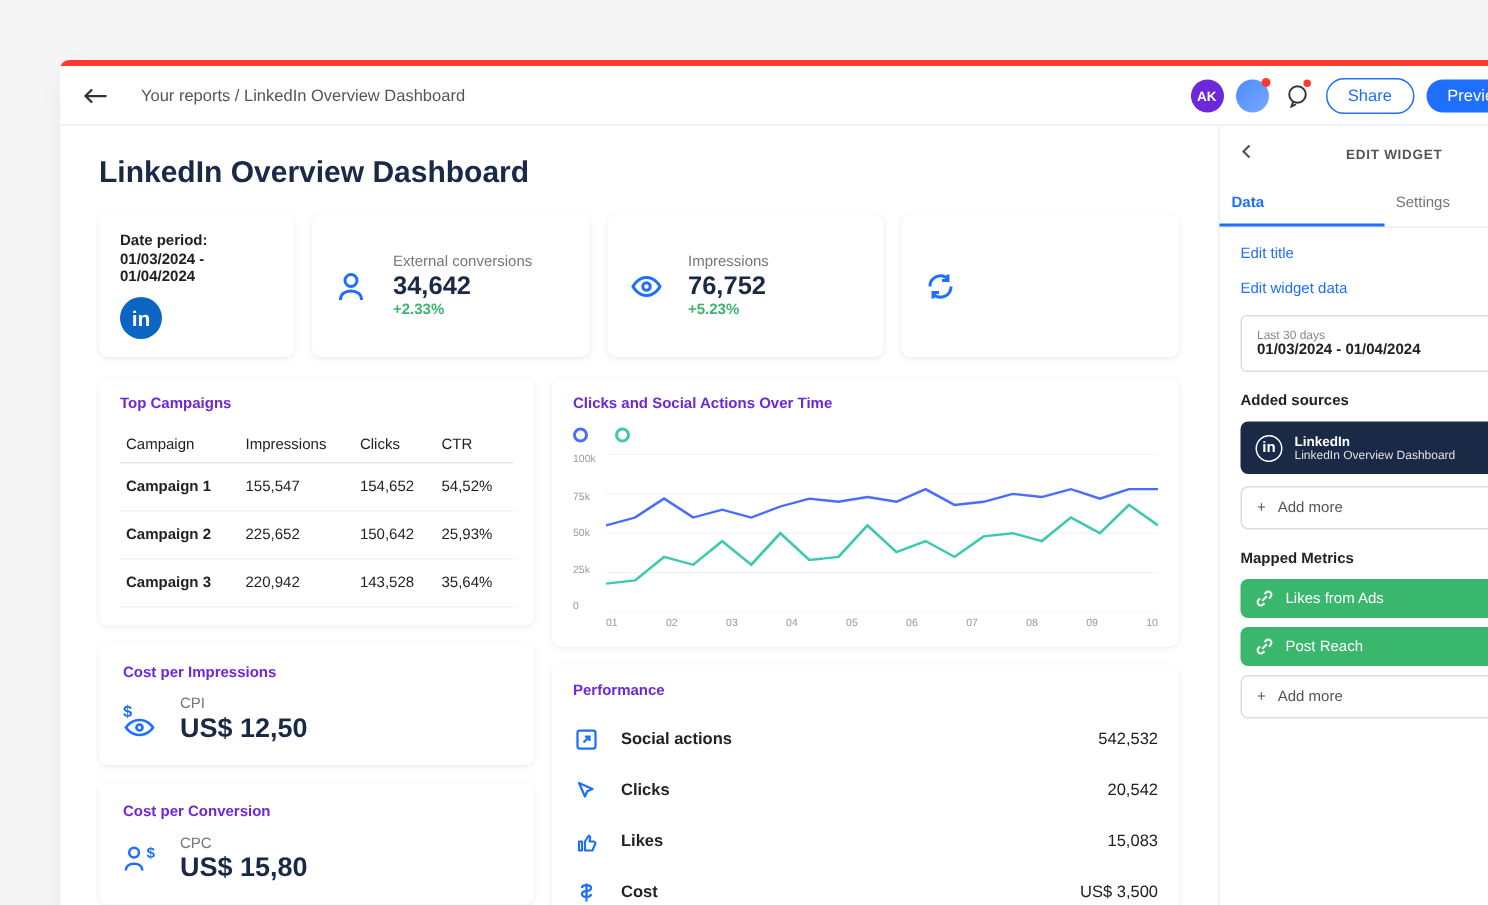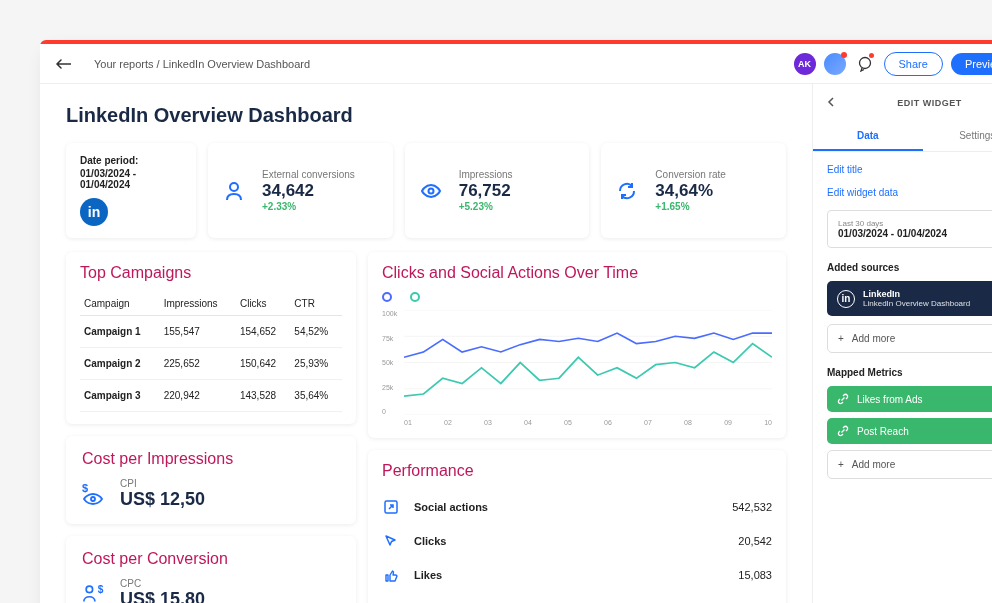--- a/index.html
+++ b/index.html
@@ -25,21 +25,21 @@
 .card{background:#fff;border-radius:6px;padding:12px 14px;box-shadow:0 1px 4px rgba(0,0,0,0.08)}
 .date-card{width:130px}
 .date-label{font-size:10px;font-weight:700;color:#222;margin-bottom:2px}
 .date-range{font-size:10px;font-weight:700;color:#222;margin-bottom:8px}
 .linkedin-ic{width:28px;height:28px;border-radius:50%;background:#0a66c2;display:flex;align-items:center;justify-content:center;color:#fff;font-weight:700;font-size:14px}
 .kpi-card{flex:1;display:flex;align-items:center;gap:16px}
 .kpi-ic{width:24px;height:24px;display:flex;align-items:center;justify-content:center;color:#1f6fff}
 .kpi-label{font-size:10px;color:#777;margin-bottom:1px}
 .kpi-val{font-size:17px;font-weight:700;color:#1a2946}
 .kpi-delta{font-size:10px;color:#39b76c;font-weight:600}
-.section-title{font-size:16px;font-weight:400;color:#be185d;margin-bottom:10px}
+.section-title{font-size:10px;font-weight:700;color:#6d28d9;margin-bottom:10px}
 .tbl{width:100%;border-collapse:collapse}
 .tbl th{text-align:left;font-size:10px;font-weight:400;color:#222;padding:6px 4px;border-bottom:1px solid #e5e5e5}
 .tbl td{font-size:10px;color:#222;padding:10px 4px;border-bottom:1px solid #f0f0f0}
 .tbl td:first-child{font-weight:700}
 .cpi-card{padding:14px 16px}
 .cpi-row{display:flex;align-items:center;gap:14px;margin-top:6px}
 .cpi-lbl{font-size:10px;color:#777}
 .cpi-val{font-size:18px;font-weight:700;color:#1a2946}
 .chart-card{flex:1}
 .chart-legend{display:flex;gap:18px;margin-bottom:8px}
@@ -53,21 +53,21 @@
 .x-labels{display:flex;justify-content:space-between;font-size:7px;color:#999;margin-top:4px;padding-left:22px}
 .perf-row{display:flex;align-items:center;padding:8px 0}
 .perf-ic{width:18px;height:18px;display:flex;align-items:center;justify-content:center;color:#1f6fff;margin-right:14px}
 .perf-name{font-size:11px;font-weight:700;color:#222;flex:1}
 .perf-val{font-size:11px;color:#222}
 .sidebar{width:220px;background:#fff;border-left:1px solid #eee;display:flex;flex-direction:column}
 .sb-head{display:flex;align-items:center;padding:10px 14px}
 .sb-back{width:14px;cursor:pointer}
 .sb-title{flex:1;text-align:center;font-size:9px;font-weight:600;color:#555;letter-spacing:.5px}
 .sb-tabs{display:flex;border-bottom:1px solid #eee}
-.sb-tab{flex:1;text-align:center;padding:8px;font-size:10px;color:#777;cursor:pointer}
+.sb-tab{flex:1;text-align:left;padding:8px;font-size:10px;color:#777;cursor:pointer}
 .sb-tab.active{color:#1f6fff;border-bottom:2px solid #1f6fff;font-weight:600}
 .sb-body{padding:12px 14px;overflow-y:auto}
 .sb-link{display:flex;justify-content:space-between;align-items:center;font-size:10px;color:#1f6fff;margin-bottom:12px;cursor:pointer}
 .sb-date{border:1px solid #ddd;border-radius:4px;padding:8px 10px;margin-bottom:14px;cursor:pointer;display:flex;justify-content:space-between;align-items:center}
 .sb-date-inner{font-size:8px;color:#888}
 .sb-date-main{font-size:10px;font-weight:600;color:#222}
 .sb-section{font-size:10px;font-weight:700;color:#222;margin-bottom:8px}
 .src-card{background:#1a2946;color:#fff;border-radius:5px;padding:8px 10px;display:flex;align-items:center;gap:8px;margin-bottom:8px}
 .src-ic{width:18px;height:18px;border-radius:50%;border:1.5px solid #fff;display:flex;align-items:center;justify-content:center;font-size:10px;font-weight:700}
 .src-txt{display:flex;flex-direction:column}
@@ -141,25 +141,20 @@
             <div class="kpi-delta">+5.23%</div>
           </div>
         </div>
         <div class="card kpi-card">
           <div class="kpi-ic">
               <svg width="22" height="22" viewBox="0 0 22 22">
                 <path d="M4 11a7 7 0 0 1 12-5M18 11a7 7 0 0 1-12 5" stroke="#1f6fff" stroke-width="2" fill="none"></path>
                 <path d="M16 3v4h-4M6 19v-4h4" stroke="#1f6fff" stroke-width="2" fill="none"></path>
               </svg>
             </div>
-          <div>
-            <div class="kpi-label">Conversion rate</div>
-            <div class="kpi-val">34,64%</div>
-            <div class="kpi-delta">+1.65%</div>
-          </div>
         </div>
       </div>
 
       <div class="row">
         <div class="col col-left">
           <div class="card">
             <div class="section-title">Top Campaigns</div>
             <table class="tbl">
               <thead>
                   <tr id="camp-head">

